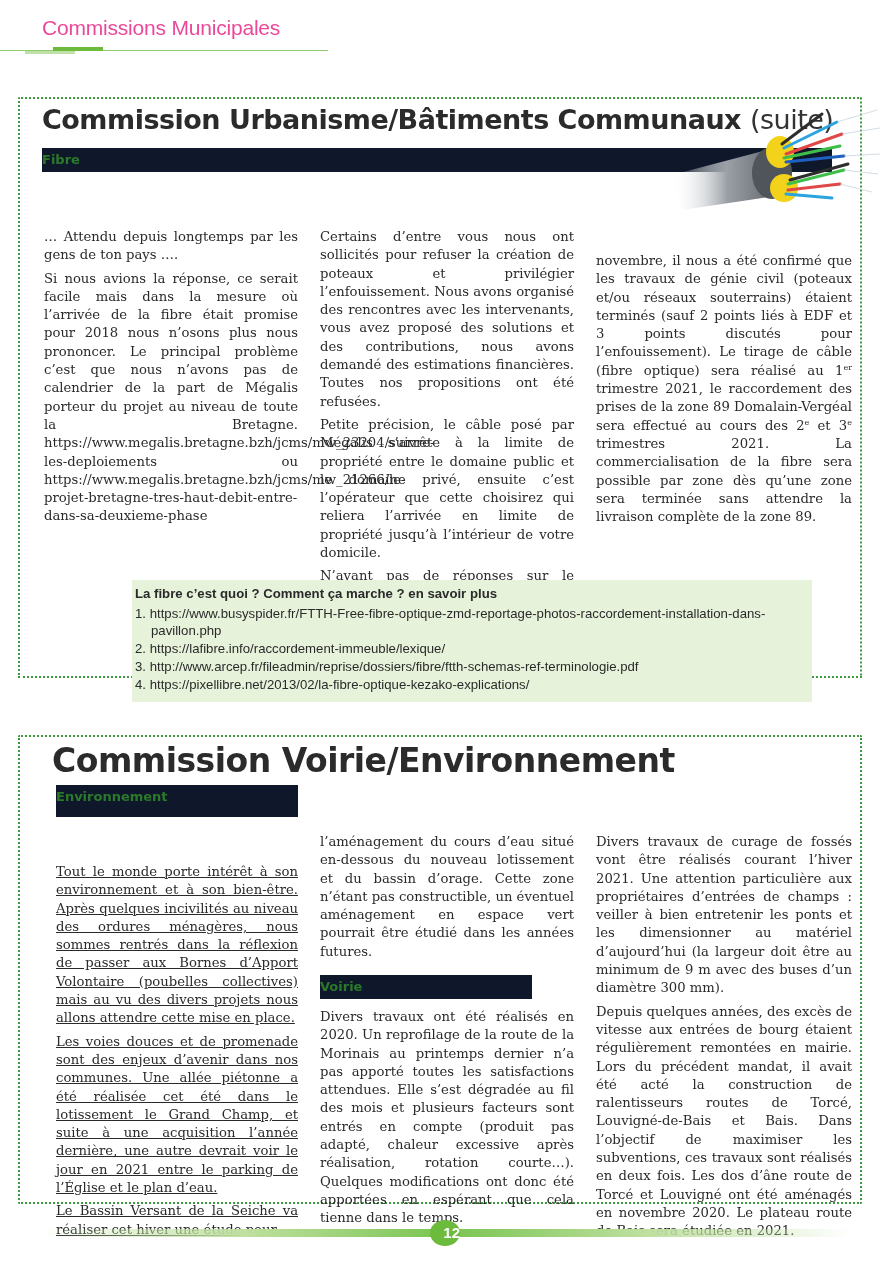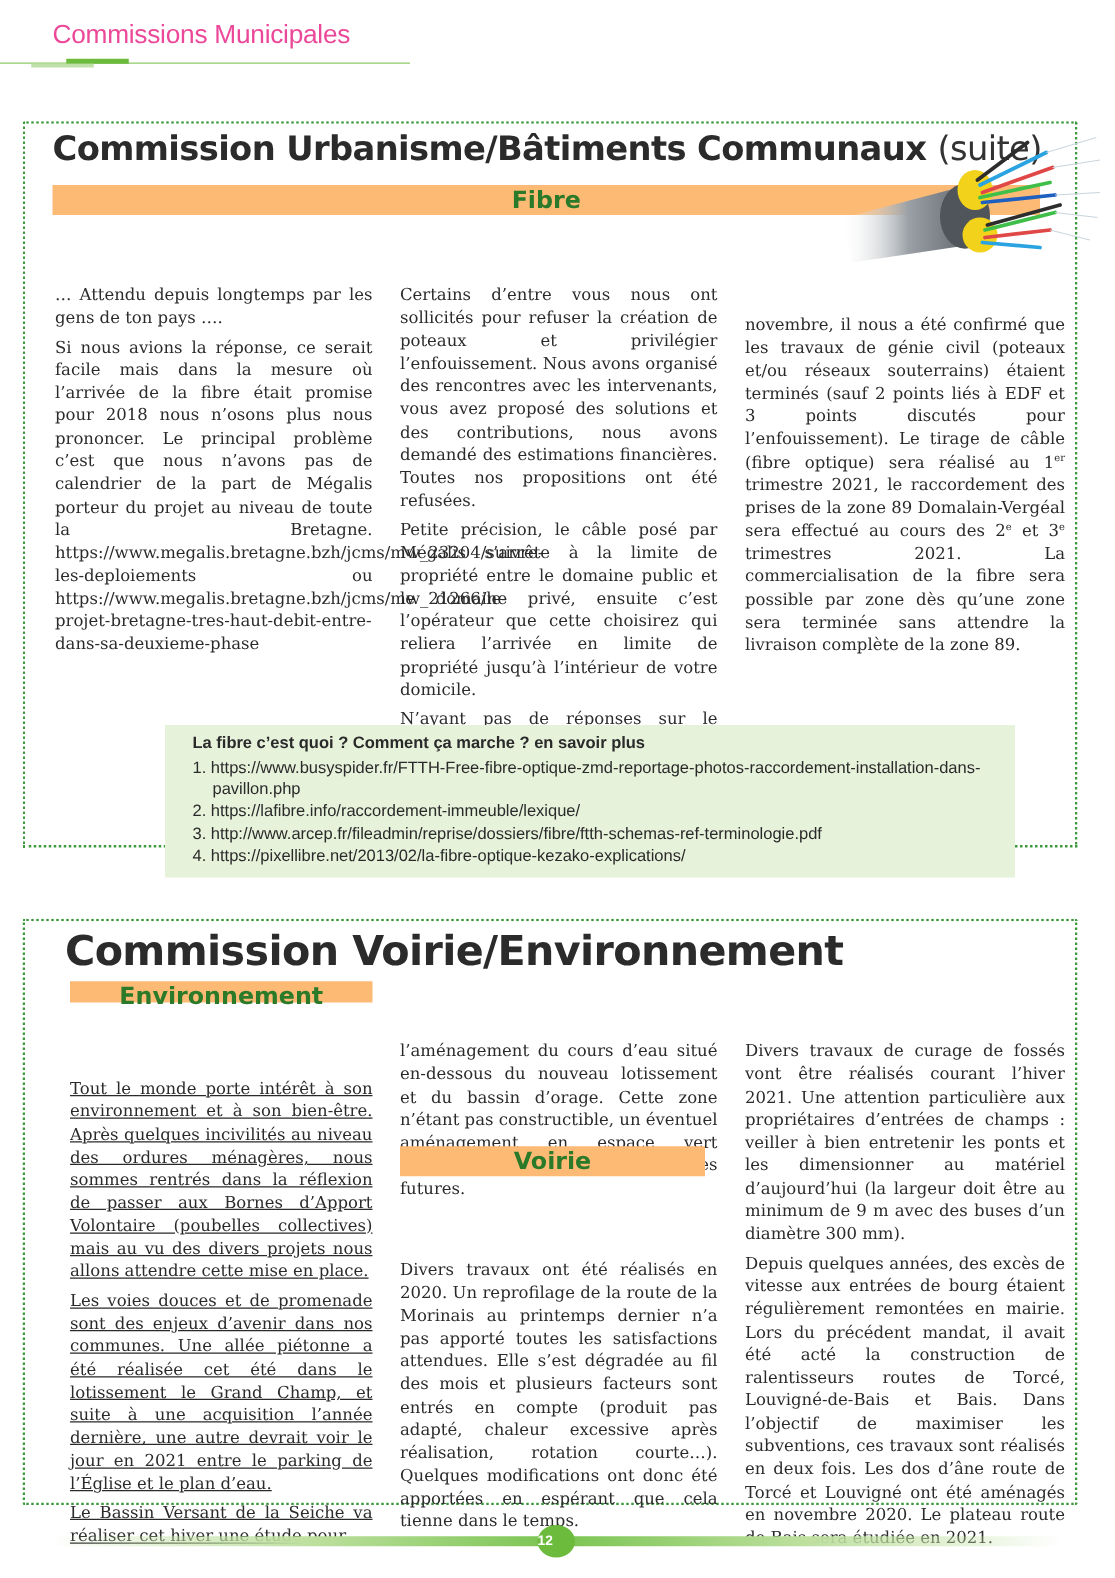--- a/index.html
+++ b/index.html
@@ -16,45 +16,45 @@
   .box1 { left: 18px; top: 97px; width: 844px; height: 581px; border-bottom: none; }
   .box1-bottom-l { position:absolute; left:18px; top:676px; width:115px; height:0; border-top:2px dotted #3c9a3c; }
   .box1-bottom-r { position:absolute; left:812px; top:676px; width:50px; height:0; border-top:2px dotted #3c9a3c; }
   .box2 { left: 18px; top: 735px; width: 844px; height: 469px; }
 
   .sec-title { position: absolute; font-family: "DejaVu Sans", sans-serif; font-weight: bold; color: #2b2b2b; letter-spacing: -0.5px; }
   .sec-title .suite { font-weight: normal; color: #333; }
   .t1 { left: 42px; top: 104px; font-size: 27px; }
   .t2 { left: 52px; top: 741px; font-size: 33px; }
 
-  .band { position: absolute; background: #fdba74; text-align: center; font-family: "DejaVu Sans", sans-serif; font-weight: bold; color: #2a7a2a; font-size: 19px; }
+  .band { position: absolute; background: #0f172a; text-align: left; font-family: "DejaVu Sans", sans-serif; font-weight: bold; color: #2a7a2a; font-size: 13px; }
   .band-fibre { left: 42px; top: 148px; width: 790px; height: 24px; line-height: 24px; }
-  .band-env { left: 56px; top: 785px; width: 242px; height: 17px; line-height: 24px; }
-  .band-voirie { left: 320px; top: 917px; width: 244px; height: 24px; line-height: 24px; }
+  .band-env { left: 56px; top: 785px; width: 242px; height: 32px; line-height: 24px; }
+  .band-voirie { left: 320px; top: 975px; width: 212px; height: 24px; line-height: 24px; }
 
   .col { position: absolute; font-size: 13.2px; line-height: 18.3px; text-align: justify; hyphens: auto; margin-top: 48px; }
   .col p { margin-bottom: 5px; }
   .c1 { left: 44px; top: 180px; width: 254px; }
   .c2 { left: 320px; top: 180px; width: 254px; }
   .c3 { left: 596px; top: 204px; width: 256px; }
   .c4 { left: 56px; top: 815px; width: 242px; text-decoration: underline; }
   .c5 { left: 320px; top: 785px; width: 254px; }
   .c6 { left: 320px; top: 960px; width: 254px; }
   .c7 { left: 596px; top: 785px; width: 256px; }
   sup { font-size: 8px; line-height: 0; }
 
-  .links { position: absolute; left: 132px; top: 580px; width: 680px; height: 122px; background: #e7f2db; padding: 5px 22px; font-family: "Liberation Sans", sans-serif; font-size: 13.2px; line-height: 17.7px; color: #2a2a2a; }
+  .links { position: absolute; left: 132px; top: 580px; width: 680px; height: 122px; background: #e7f2db; padding: 5px 3px; font-family: "Liberation Sans", sans-serif; font-size: 13.2px; line-height: 17.7px; color: #2a2a2a; }
   .links .lhead { font-weight: bold; margin-bottom: 2px; }
   .links ol { list-style: none; }
   .links li { padding-left: 16px; text-indent: -16px; }
 
   .fiber-img { position: absolute; left: 672px; top: 100px; width: 210px; height: 110px; }
 
   .footer-bar { position: absolute; left: 42px; top: 1229px; width: 808px; height: 8px; background: linear-gradient(90deg, rgba(255,255,255,0) 0%, #bfe0a0 25%, #79c450 50%, #bfe0a0 75%, rgba(255,255,255,0) 100%); }
-  .page-num { position: absolute; left: 430px; top: 1220px; width: 30px; height: 26px; border-radius: 50%; background: #6cbb3c; color: #fff; font-family: "Liberation Sans", sans-serif; font-weight: bold; font-size: 11px; text-align: left; line-height: 26px; }
+  .page-num { position: absolute; left: 430px; top: 1220px; width: 30px; height: 26px; border-radius: 50%; background: #6cbb3c; color: #fff; font-family: "Liberation Sans", sans-serif; font-weight: bold; font-size: 15px; text-align: right; line-height: 26px; }
 </style>
 </head>
 <body>
 
 <div class="page-header">
   <div class="title">Commissions Municipales</div>
 </div>
 <div class="header-rule"></div>
 <div class="header-accent-1"></div>
 <div class="header-accent-2"></div>

